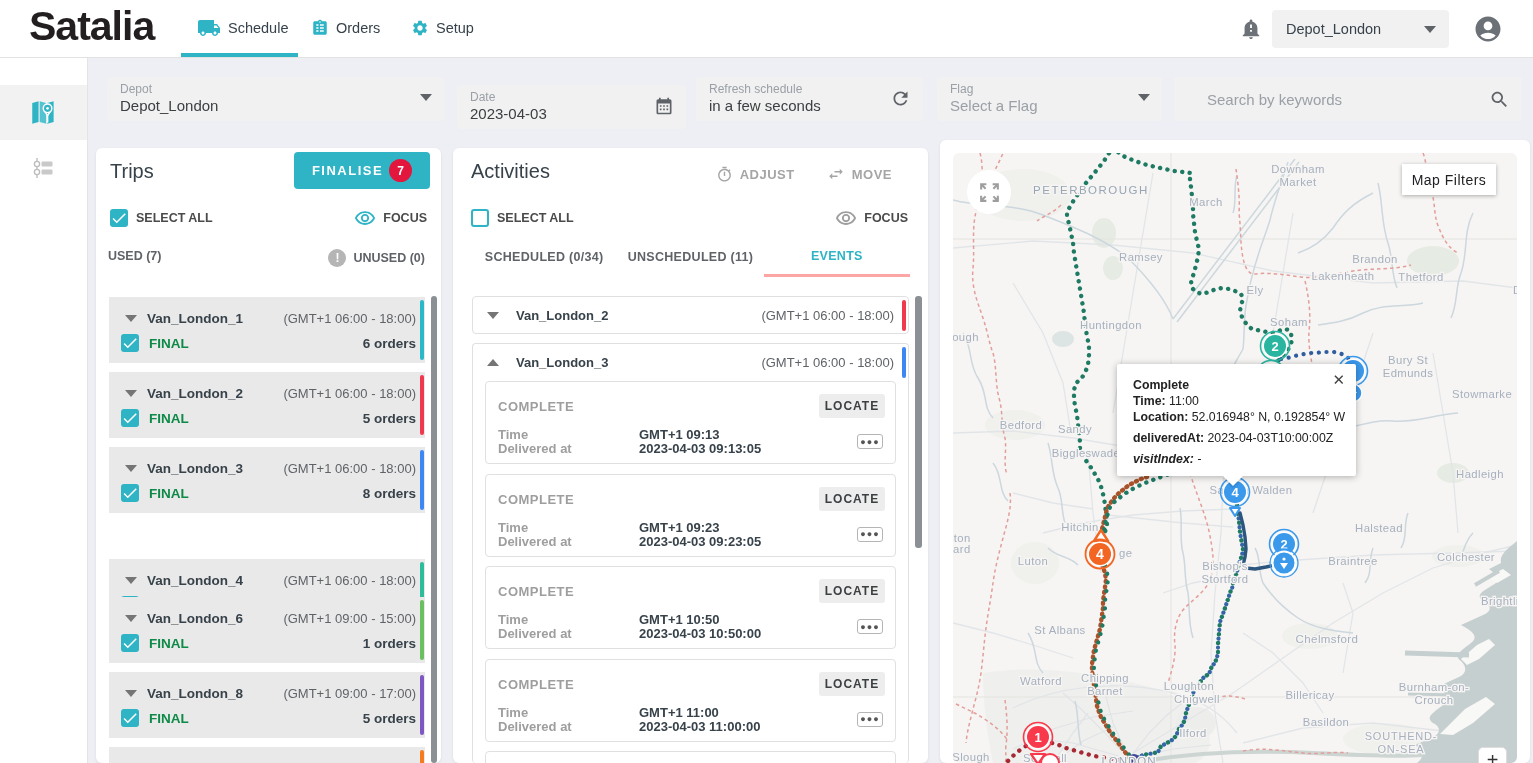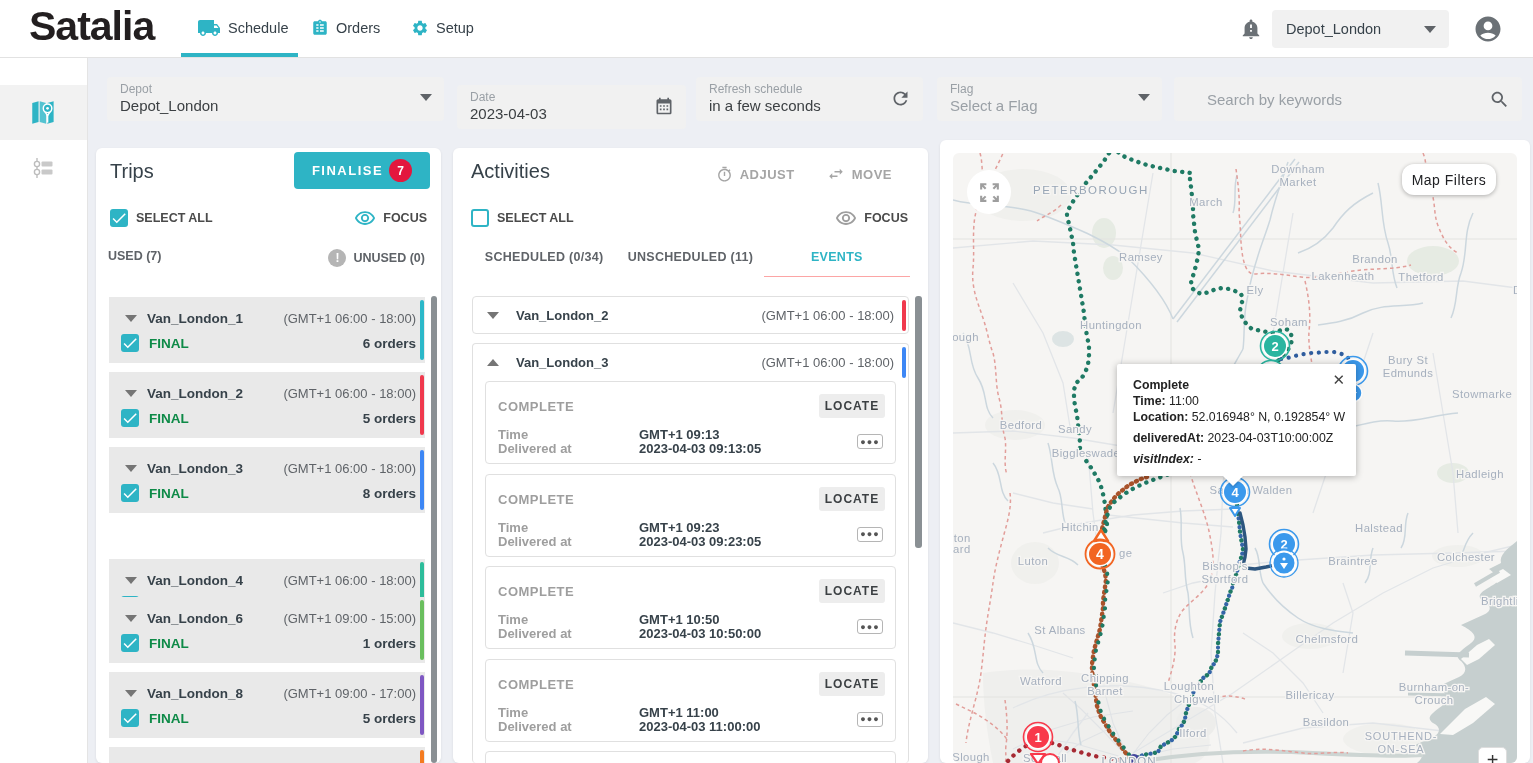--- a/index.html
+++ b/index.html
@@ -61,39 +61,39 @@
 .vtime { margin-left:auto; font-size:13px; color:#5f6368; }
 .vanrow2 { position:absolute; left:12px; top:37px; right:9px; display:flex; align-items:center; }
 .final { margin-left:10px; font-size:13.5px; font-weight:bold; color:#0d8a47; }
 .vorders { margin-left:auto; font-size:13.5px; font-weight:bold; color:#37424a; }
 .scrollbar { position:absolute; background:#8a9094; border-radius:3px; }
 
 .act-btns { position:absolute; right:36px; top:17px; display:flex; gap:32px; font-size:13px; font-weight:bold; color:#a5a5a5; letter-spacing:0.5px; }
 .act-btns span { display:flex; align-items:center; gap:7px; }
 .atabs { position:absolute; left:18px; top:89px; width:439px; display:flex; font-size:12.5px; font-weight:bold; letter-spacing:0.3px; color:#5f6368; }
 .atab { height:40px; display:flex; align-items:center; justify-content:center; flex:1; }
-.atab.active { color:#2eb4c5; border-bottom:1px solid #fca5a5; }
+.atab.active { color:#2eb4c5; border-bottom:3px solid #fca5a5; }
 .actlist { position:absolute; left:0; top:148px; width:475px; height:467px; overflow:hidden; }
 .evcard { position:absolute; left:19px; width:437px; background:#fff; border:1px solid #e0e0e0; border-radius:4px; }
 .evbar { position:absolute; right:2px; top:3px; width:4px; height:31px; border-radius:2px; }
 .evhead { height:37px; display:flex; align-items:center; padding:0 14px; }
 .evhead .vname { font-size:13px; }
 .tri-up { width:0; height:0; border-left:6px solid transparent; border-right:6px solid transparent; border-bottom:7px solid #757575; margin-right:17px; }
 .subcard { position:absolute; left:12px; width:411px; height:83px; border:1px solid #e0e0e0; border-radius:4px; background:#fff; }
 .sc-row1 { position:absolute; left:12px; top:12px; right:10px; display:flex; align-items:flex-start; }
 .sc-status { font-size:13px; font-weight:bold; color:#9e9e9e; letter-spacing:0.5px; margin-top:5px; }
 .locate { margin-left:auto; width:66px; height:24px; background:#ededed; border-radius:3px; font-size:12px; font-weight:bold; color:#3c4043; letter-spacing:1px; display:flex; align-items:center; justify-content:center; }
 .sc-grid { position:absolute; left:12px; top:46px; right:10px; font-size:13px; font-weight:bold; }
 .sc-lab { color:#9e9e9e; line-height:14px; }
 .sc-val { position:absolute; left:141px; top:0; color:#37424a; line-height:14px; }
 .dots { position:absolute; right:2px; top:6px; width:26px; height:15px; border:1px solid #b5b5b5; border-radius:3px; color:#555; display:flex; align-items:center; justify-content:center; letter-spacing:1px; font-size:9px; }
 
 #mapp { overflow:hidden; }
 .mapinner { position:absolute; left:13px; top:13px; width:564px; height:610px; border-radius:6px; overflow:hidden; background:#f6f5f3; }
-.mapfilters { position:absolute; left:449px; top:11px; width:94px; height:31px; background:#fff; border-radius:12px; box-shadow:0 1px 4px rgba(0,0,0,0.3); display:flex; align-items:center; justify-content:center; font-size:14px; color:#202124; letter-spacing:0.5px; z-index:20;}
+.mapfilters { position:absolute; left:449px; top:11px; width:94px; height:31px; background:#fff; border-radius:0; box-shadow:0 1px 4px rgba(0,0,0,0.3); display:flex; align-items:center; justify-content:center; font-size:14px; color:#202124; letter-spacing:0.5px; z-index:20;}
 .expand { position:absolute; left:14px; top:17px; width:44px; height:44px; background:#fff; border-radius:50%; display:flex; align-items:center; justify-content:center; z-index:20; }
 .tooltip { position:absolute; left:164px; top:211px; width:239px; height:112px; background:#fff; box-shadow:0 1px 7px rgba(0,0,0,0.3); border-radius:2px; padding:13px 0 0 16px; font-size:12.3px; color:#222; z-index:30; }
 .tooltip b { font-weight:bold; }
 .tooltip .xx { position:absolute; right:11px; top:7px; font-size:15px; color:#444; }
 .tooltip div { line-height:16px; white-space:nowrap; }
 .tt-arrow { position:absolute; left:106px; top:112px; width:0; height:0; border-left:10px solid transparent; border-right:10px solid transparent; border-top:10px solid #fff; filter:drop-shadow(0 2px 1px rgba(0,0,0,0.15)); }
 .plus { position:absolute; left:525px; top:594px; width:29px; height:26px; background:#fff; border:1px solid #ddd; border-radius:5px 5px 0 0; font-size:20px; color:#333; display:flex; align-items:center; justify-content:center; z-index:20;}
 </style>
 </head>
 <body>

